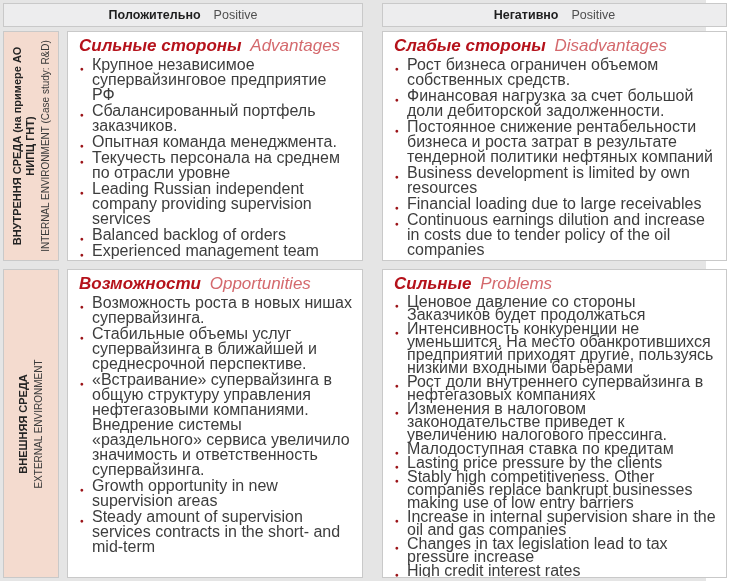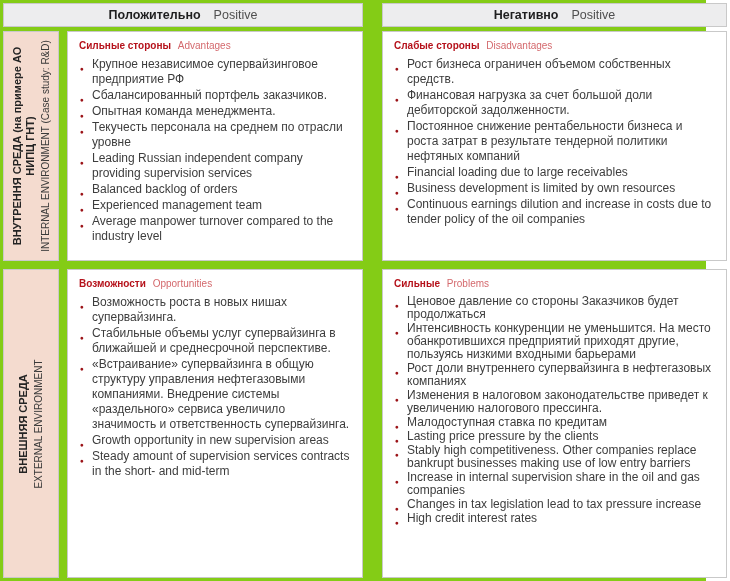--- a/index.html
+++ b/index.html
@@ -9,21 +9,21 @@
     color:#3d3d3d;
     -webkit-font-smoothing:antialiased;
   }
   .swot{
     box-sizing:border-box;
     width:706px;height:581px;
     padding:3px;
     display:grid;
     grid-template-columns:56px 8px 296px 19px 345px;
     grid-template-rows:24px 4px 230px 8px 309px;
-    background:#84cc16;
+    background:#e5e5e5;
   }
   .cell{box-sizing:border-box;border:1px solid #c9c9c9;}
   
   .hdr{
     background:#ededee;
     display:flex;align-items:center;justify-content:center;
     font-size:12.5px;
   }
   .hdr-left{grid-column:1 / span 3;grid-row:1;}
   .hdr-right{grid-column:5;grid-row:1;}
@@ -55,27 +55,27 @@
     background:#fff;
     padding:6px 10px 6px 11px;
     overflow:hidden;
   }
   .q-strengths{grid-column:3;grid-row:3;}
   .q-weaknesses{grid-column:5;grid-row:3;}
   .q-opportunities{grid-column:3;grid-row:5;}
   .q-threats{grid-column:5;grid-row:5;}
   .quad-title{
     margin:0 0 3px 0;
-    font-size:10px;line-height:16px;
+    font-size:17px;line-height:16px;font-style:italic;
   }
   .t-ru{font-weight:bold;color:#b5121b;margin-right:4px;}
   .t-en{font-weight:normal;color:#d4696d;}
   ul.list{
     list-style:none;margin:0;padding:0;
-    font-size:12px;line-height:15px;
+    font-size:16px;line-height:15px;
   }
   ul.list li{
     position:relative;
     padding-left:13px;
     margin-bottom:1px;
   }
   ul.list li::before{
     content:"\25CF";
     position:absolute;left:1px;top:4.2px;
     font-size:6.5px;color:#9b1318;
@@ -132,22 +132,22 @@
       <span class="t-en">Disadvantages</span>
     </h3>
     <ul class="list list-ru">
 
     <li class="item">Рост бизнеса ограничен объемом собственных средств.</li>
         <li class="item">Финансовая нагрузка за счет большой доли дебиторской задолженности.</li>
         <li class="item">Постоянное снижение рентабельности бизнеса и роста затрат в результате тендерной политики нефтяных компаний</li>
       </ul>
     <ul class="list list-en">
 
-    <li class="item">Financial loading due to large receivables</li>
-        <li class="item">Business development is limited by own resources</li>
+    <li class="item">Business development is limited by own resources</li>
+        <li class="item">Financial loading due to large receivables</li>
         <li class="item">Continuous earnings dilution and increase in costs due to tender policy of the oil companies</li>
       </ul>
   </section>
 
   <div class="cell side side-bottom">
     <div class="rotor rotor-b">
       <div class="side-ru">ВНЕШНЯЯ СРЕДА</div>
       <div class="side-en">EXTERNAL ENVIRONMENT</div>
     </div>
   </div>

